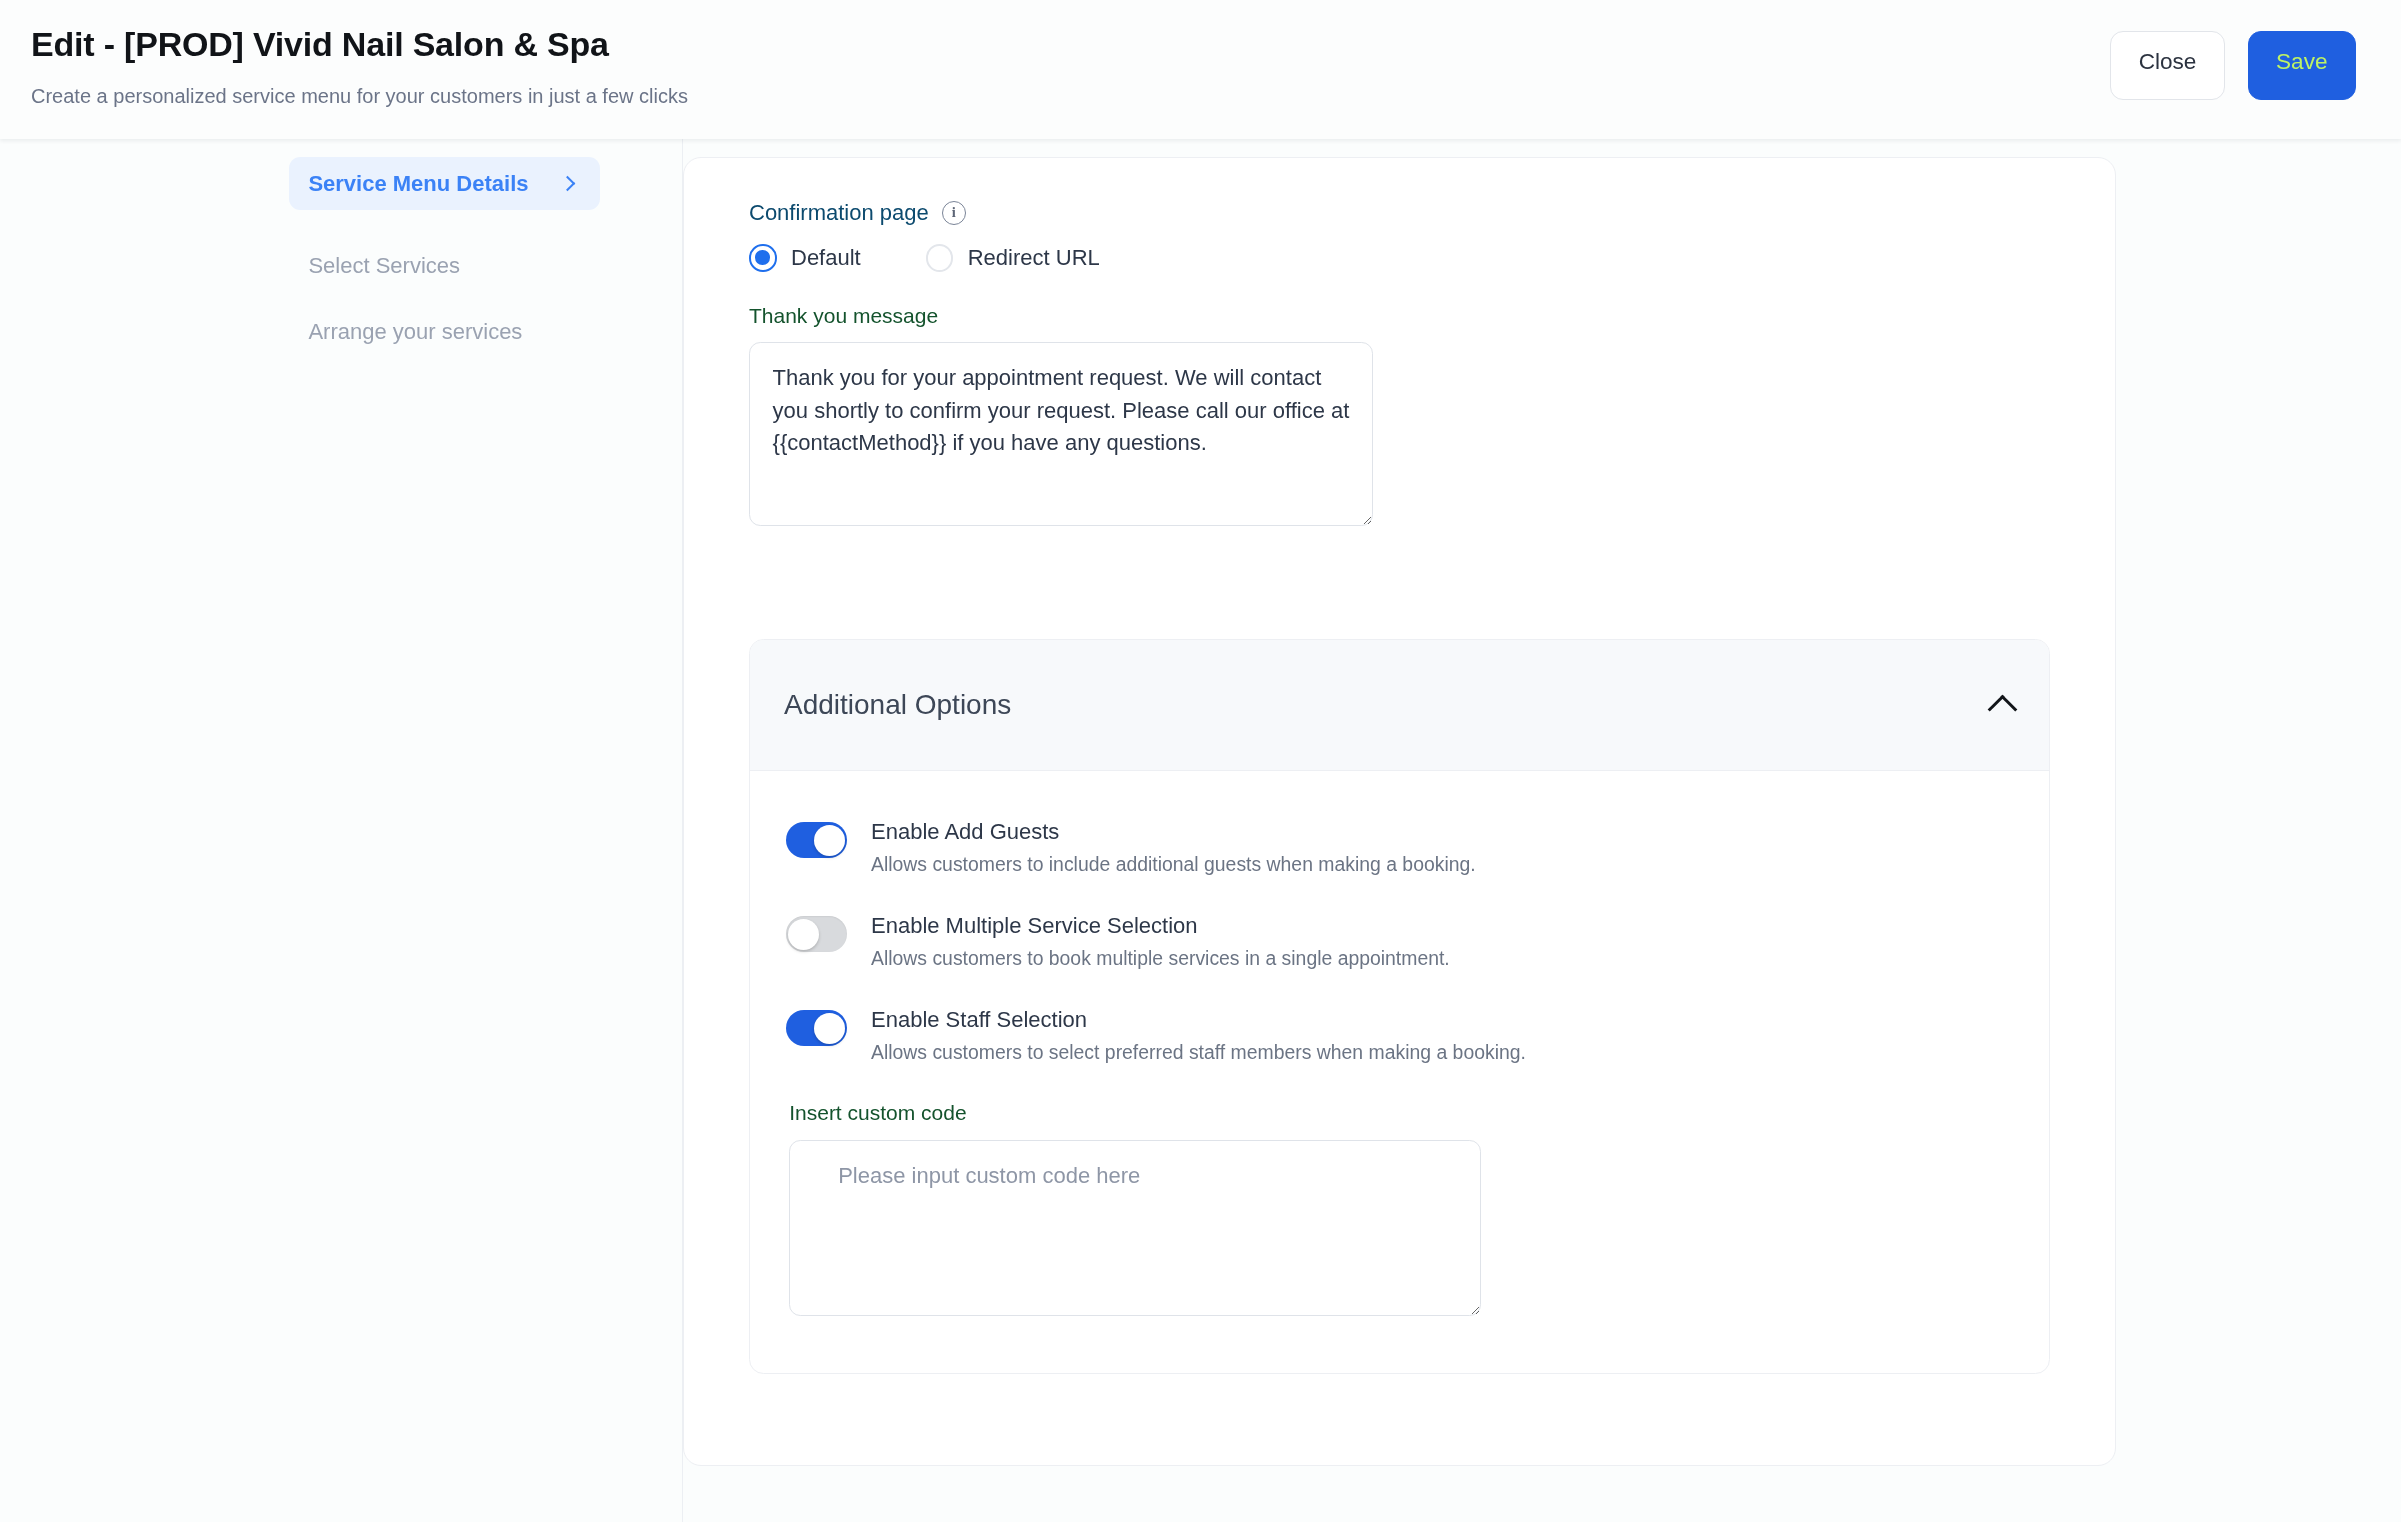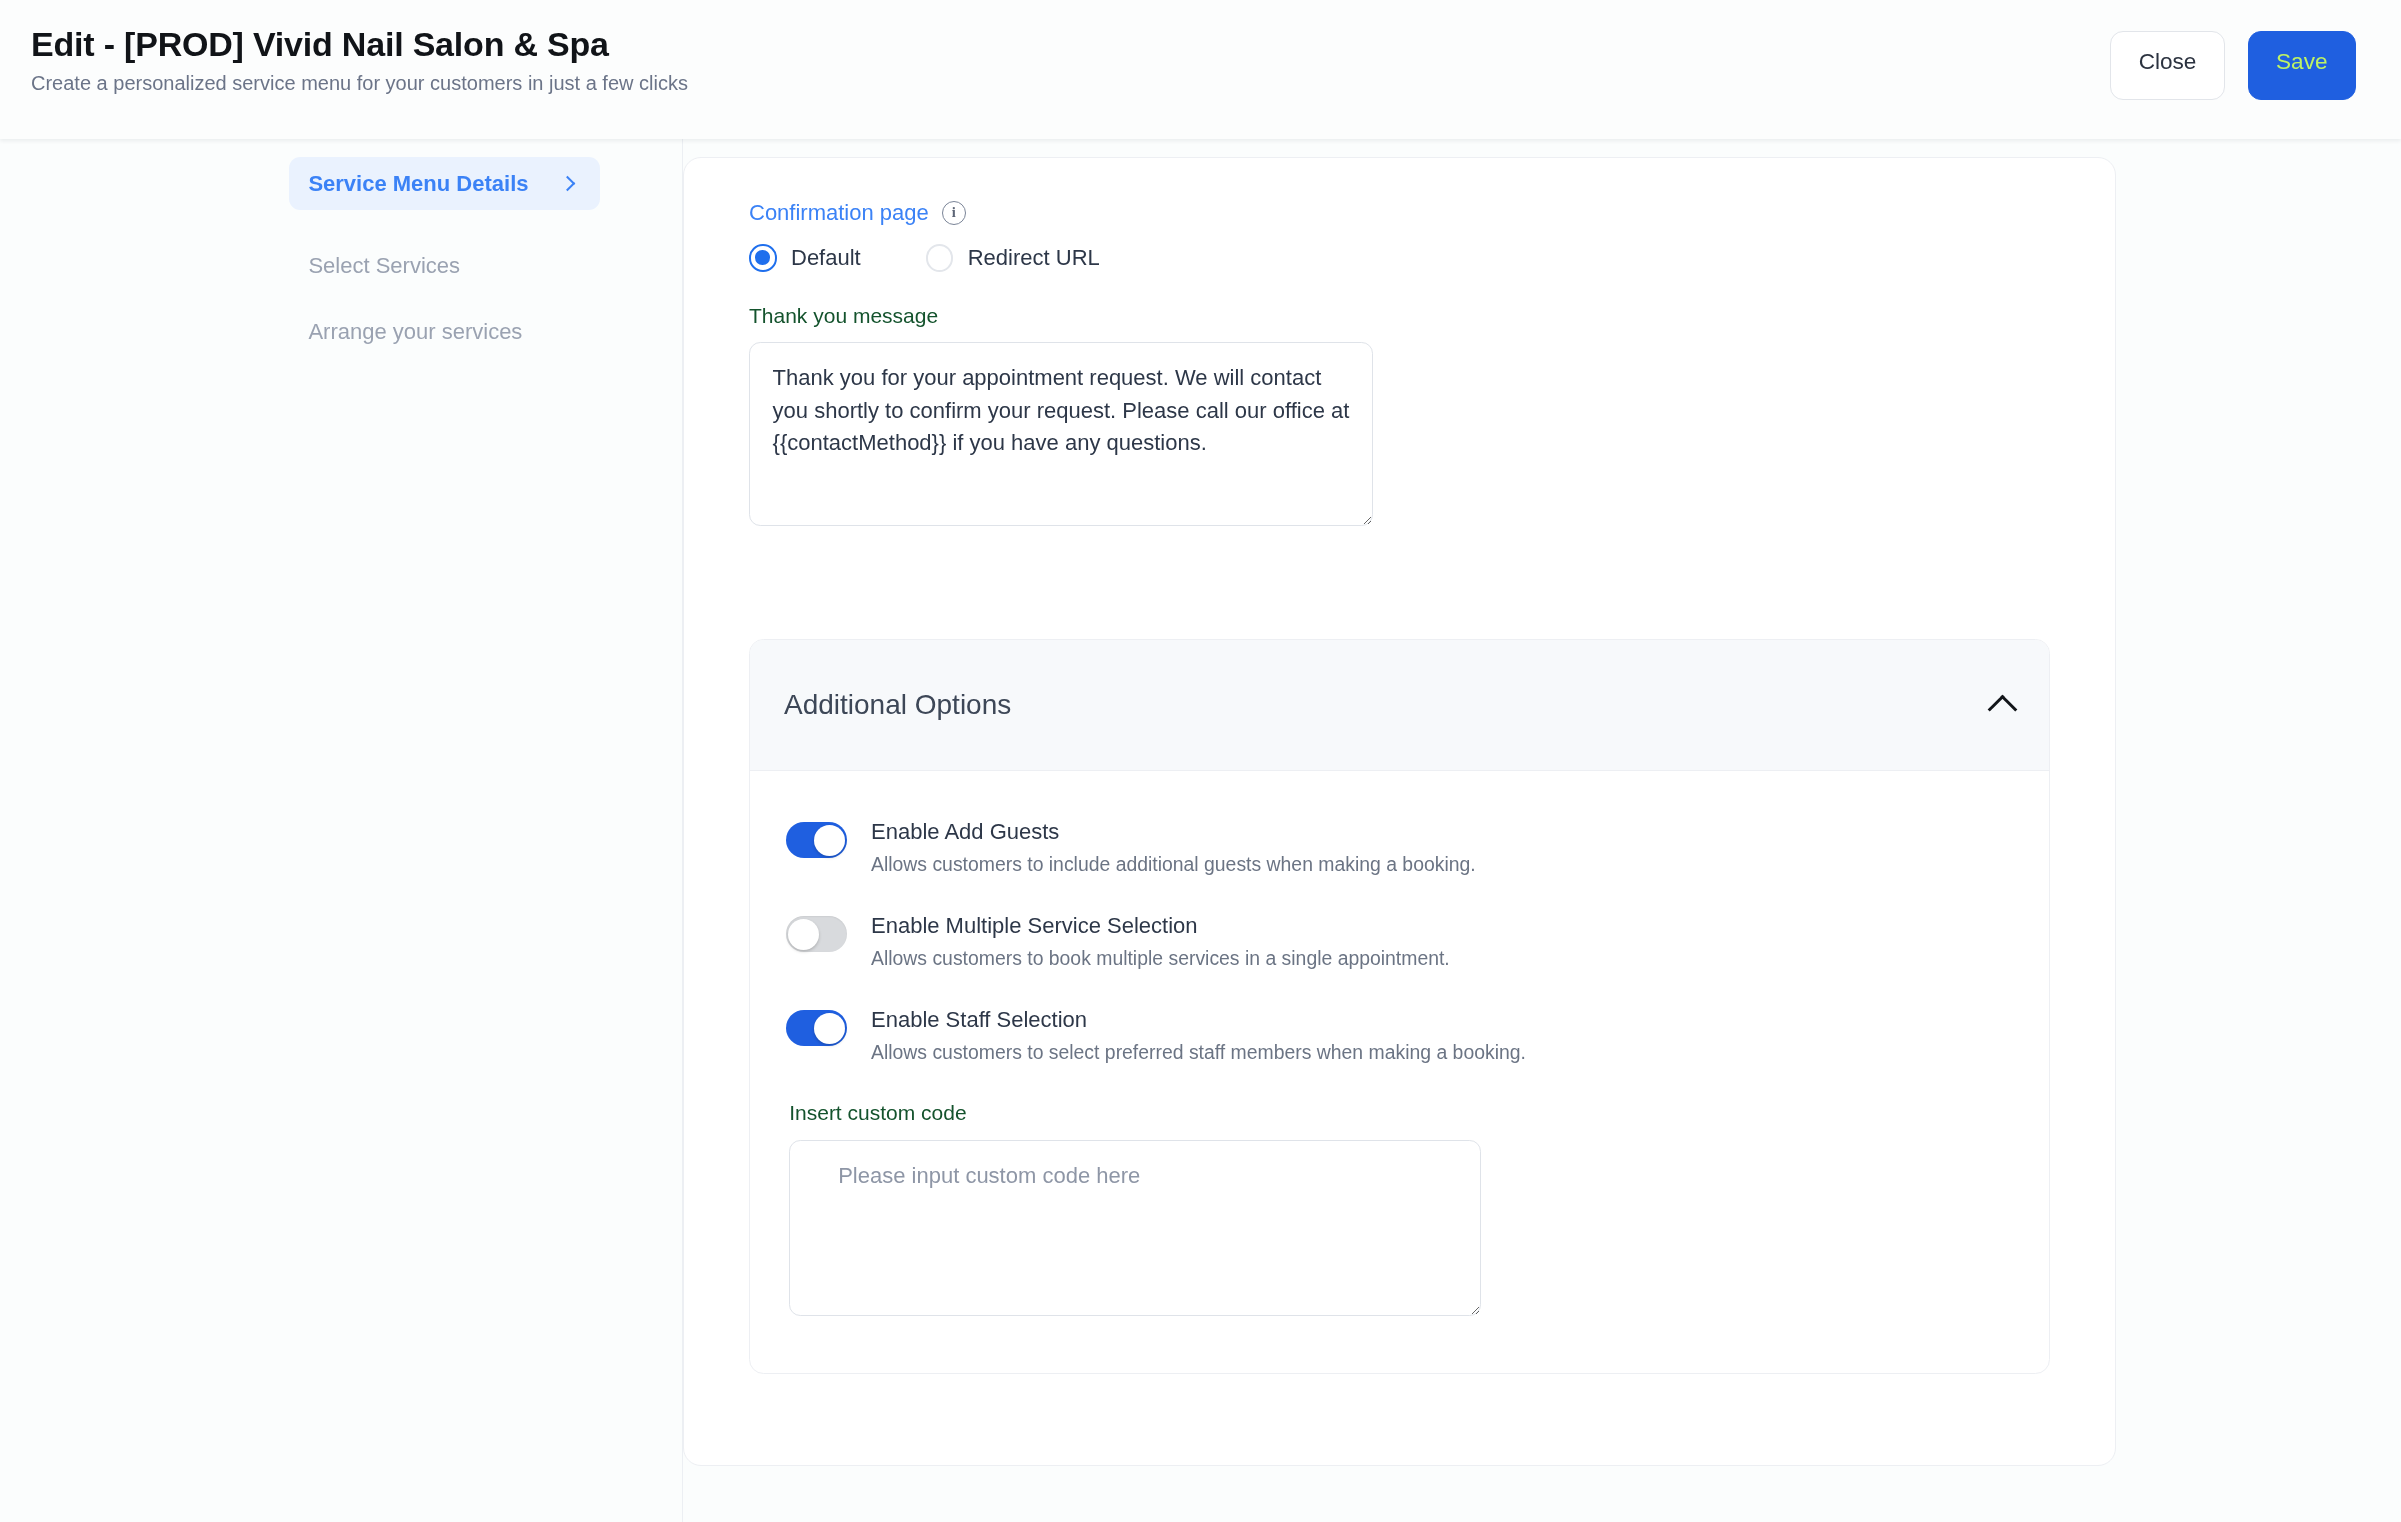--- a/index.html
+++ b/index.html
@@ -21,21 +21,21 @@
     height: 139px;
     box-sizing: border-box;
     background: #fcfdfd;
     display: flex;
     align-items: flex-start;
     justify-content: space-between;
     padding: 26px 45px 0 31px;
     box-shadow: 0 1.6px 4px rgba(15, 23, 42, 0.07);
     z-index: 5;
   }
-  .header-text { display: flex; flex-direction: column; gap: 8px; }
+  .header-text { display: flex; flex-direction: column; gap: 21px; }
   .header-title {
     font-size: 34px;
     font-weight: 700;
     color: #111418;
     letter-spacing: -0.2px;
     line-height: 1.08;
     white-space: nowrap;
   }
   .header-subtitle {
     font-size: 20px;
@@ -144,21 +144,21 @@
 
   .field-label-row {
     display: flex;
     align-items: center;
     gap: 13px;
     margin-bottom: 18px;
   }
   .field-label {
     font-size: 22px;
     font-weight: 400;
-    color: #3b82f6;
+    color: #0c4a6e;
     white-space: nowrap;
   }
   .info-icon {
     width: 24px; height: 24px;
     border: 1.6px solid #7a8497;
     border-radius: 50%;
     box-sizing: border-box;
     color: #5d6576;
     font-size: 14.5px;
     line-height: 21px;

